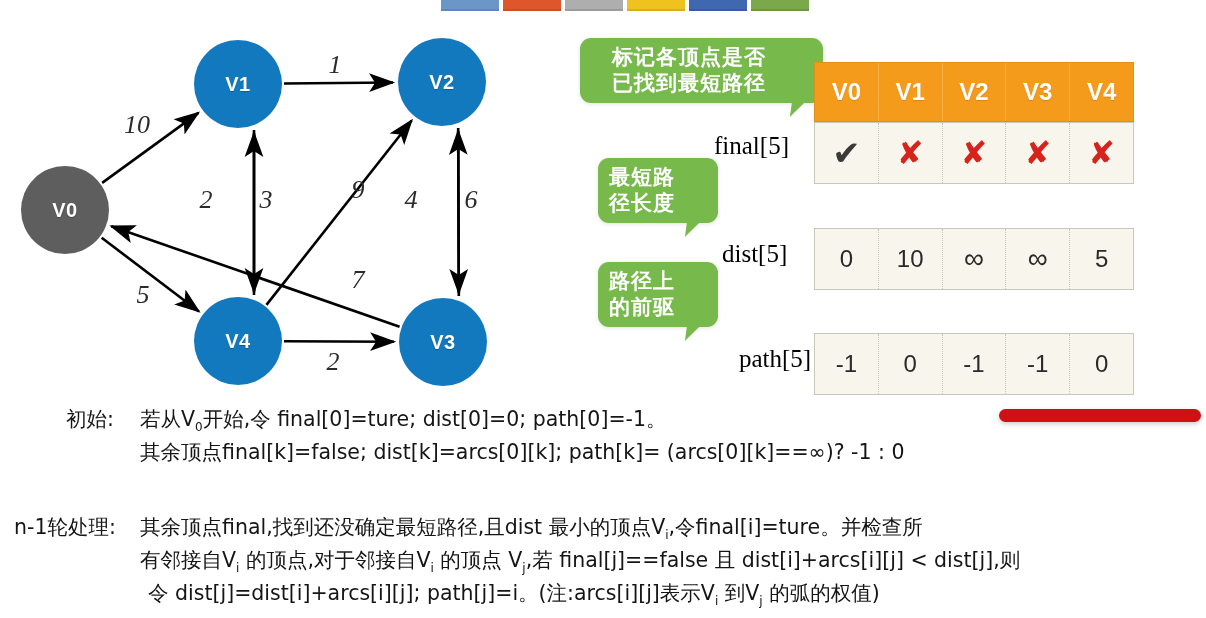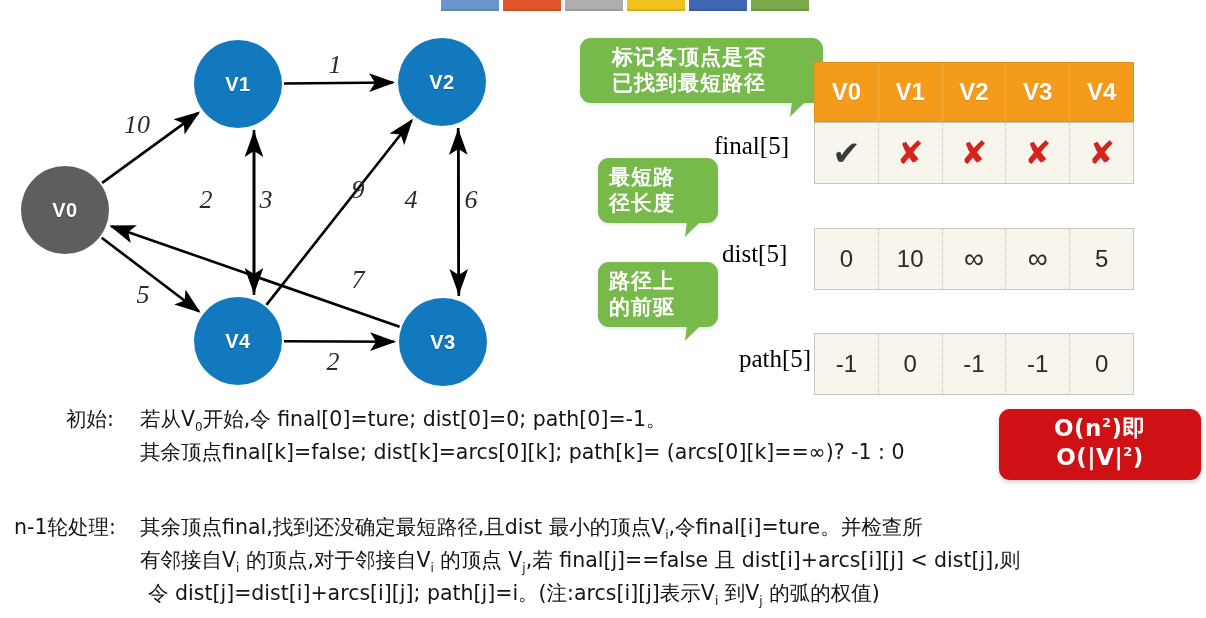--- a/index.html
+++ b/index.html
@@ -212,21 +212,20 @@
 
   <div class="tbl" id="tbl-path" style="left:814px;top:333px;width:320px;height:62px;">
       <div class="cell">-1</div>
       <div class="cell">0</div>
       <div class="cell">-1</div>
       <div class="cell">-1</div>
       <div class="cell">0</div>
     </div>
 
   <div class="redbox" style="left:999px;top:409px;width:178px;">
-    <div class="l2"><span>O(n</span><sup>2</sup><span>)即O(|V|</span><sup>2</sup><span>)</span></div>
   </div>
 
   <div class="prose" style="left:66px;top:405px;">初始:</div>
   <div class="prose" style="left:140px;top:405px;"><span>若从V</span><sub>0</sub><span>开始,令 final[0]=ture; dist[0]=0; path[0]=-1。</span></div>
   <div class="prose" style="left:140px;top:438px;">其余顶点final[k]=false; dist[k]=arcs[0][k]; path[k]= (arcs[0][k]==∞)? -1 : 0</div>
 
   <div class="prose" style="left:14px;top:513px;">n-1轮处理:</div>
   <div class="prose" style="left:140px;top:513px;"><span>其余顶点final,找到还没确定最短路径,且dist 最小的顶点V</span><sub>i</sub><span>,令final[i]=ture。并检查所</span></div>
   <div class="prose" style="left:140px;top:546px;"><span>有邻接自V</span><sub>i</sub><span> 的顶点,对于邻接自V</span><sub>i</sub><span> 的顶点 V</span><sub>j</sub><span>,若 final[j]==false 且 dist[i]+arcs[i][j] &lt; dist[j],则</span></div>
   <div class="prose" style="left:148px;top:579px;"><span>令 dist[j]=dist[i]+arcs[i][j]; path[j]=i。(注:arcs[i][j]表示V</span><sub>i</sub><span> 到V</span><sub>j</sub><span> 的弧的权值)</span></div>

